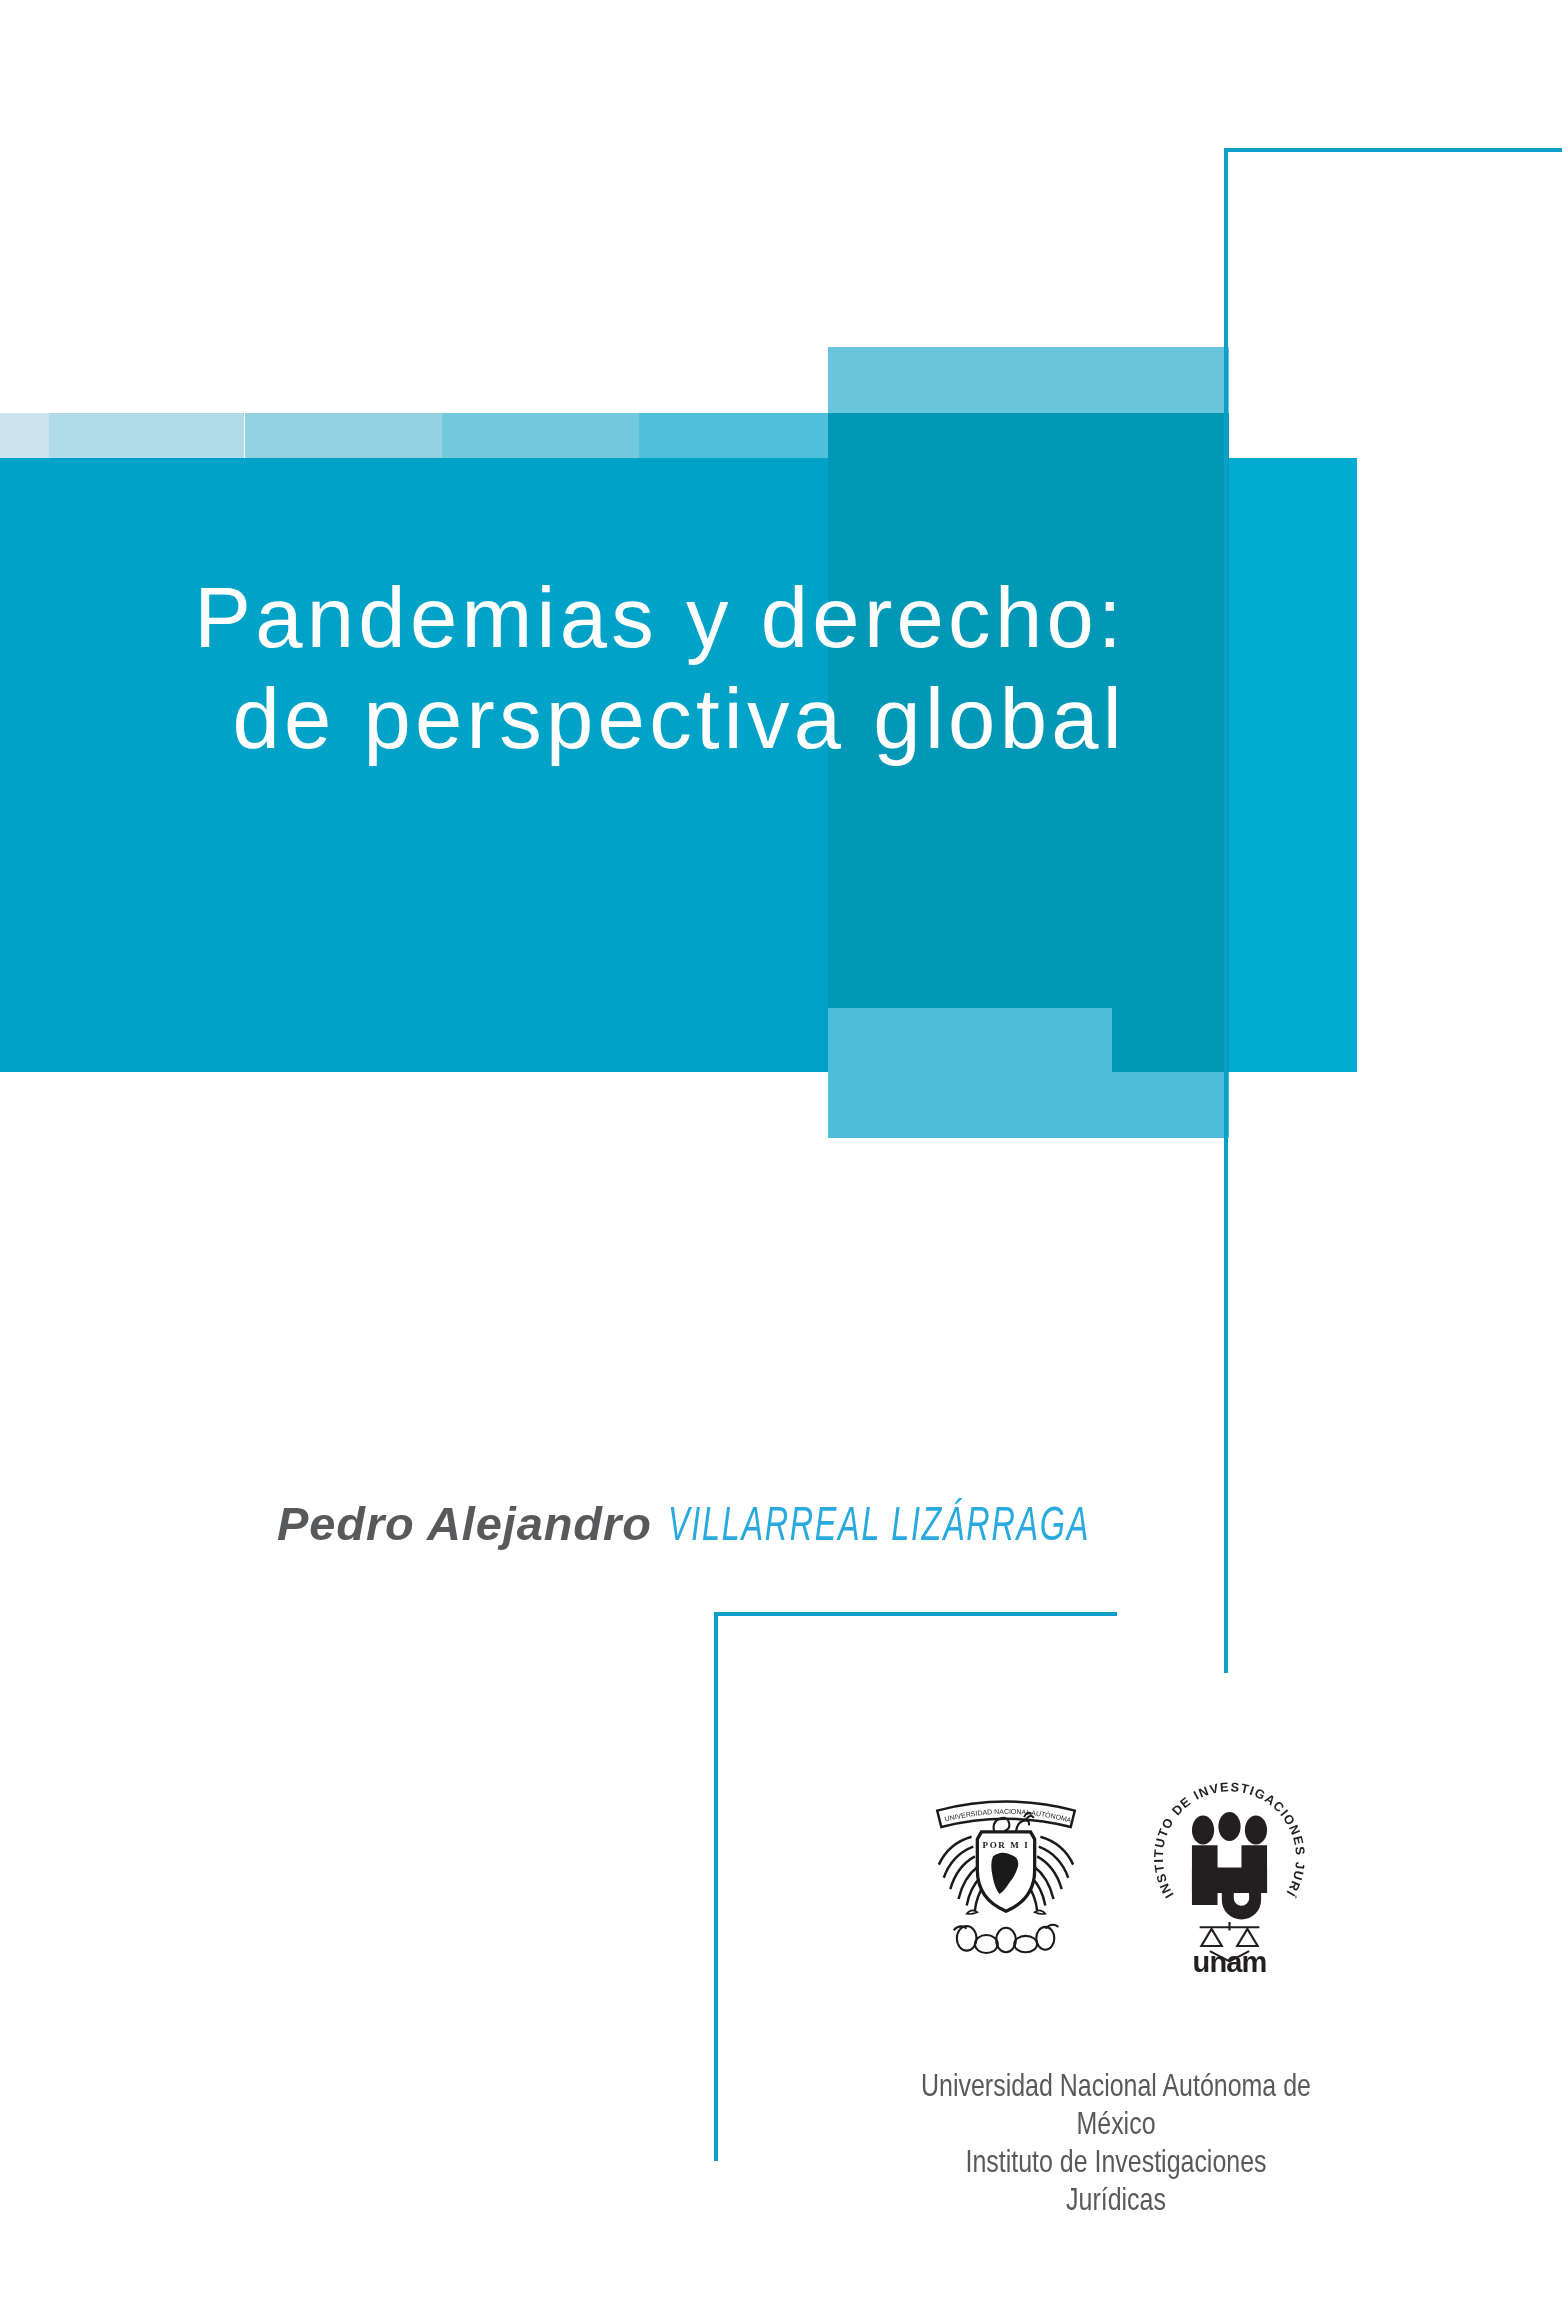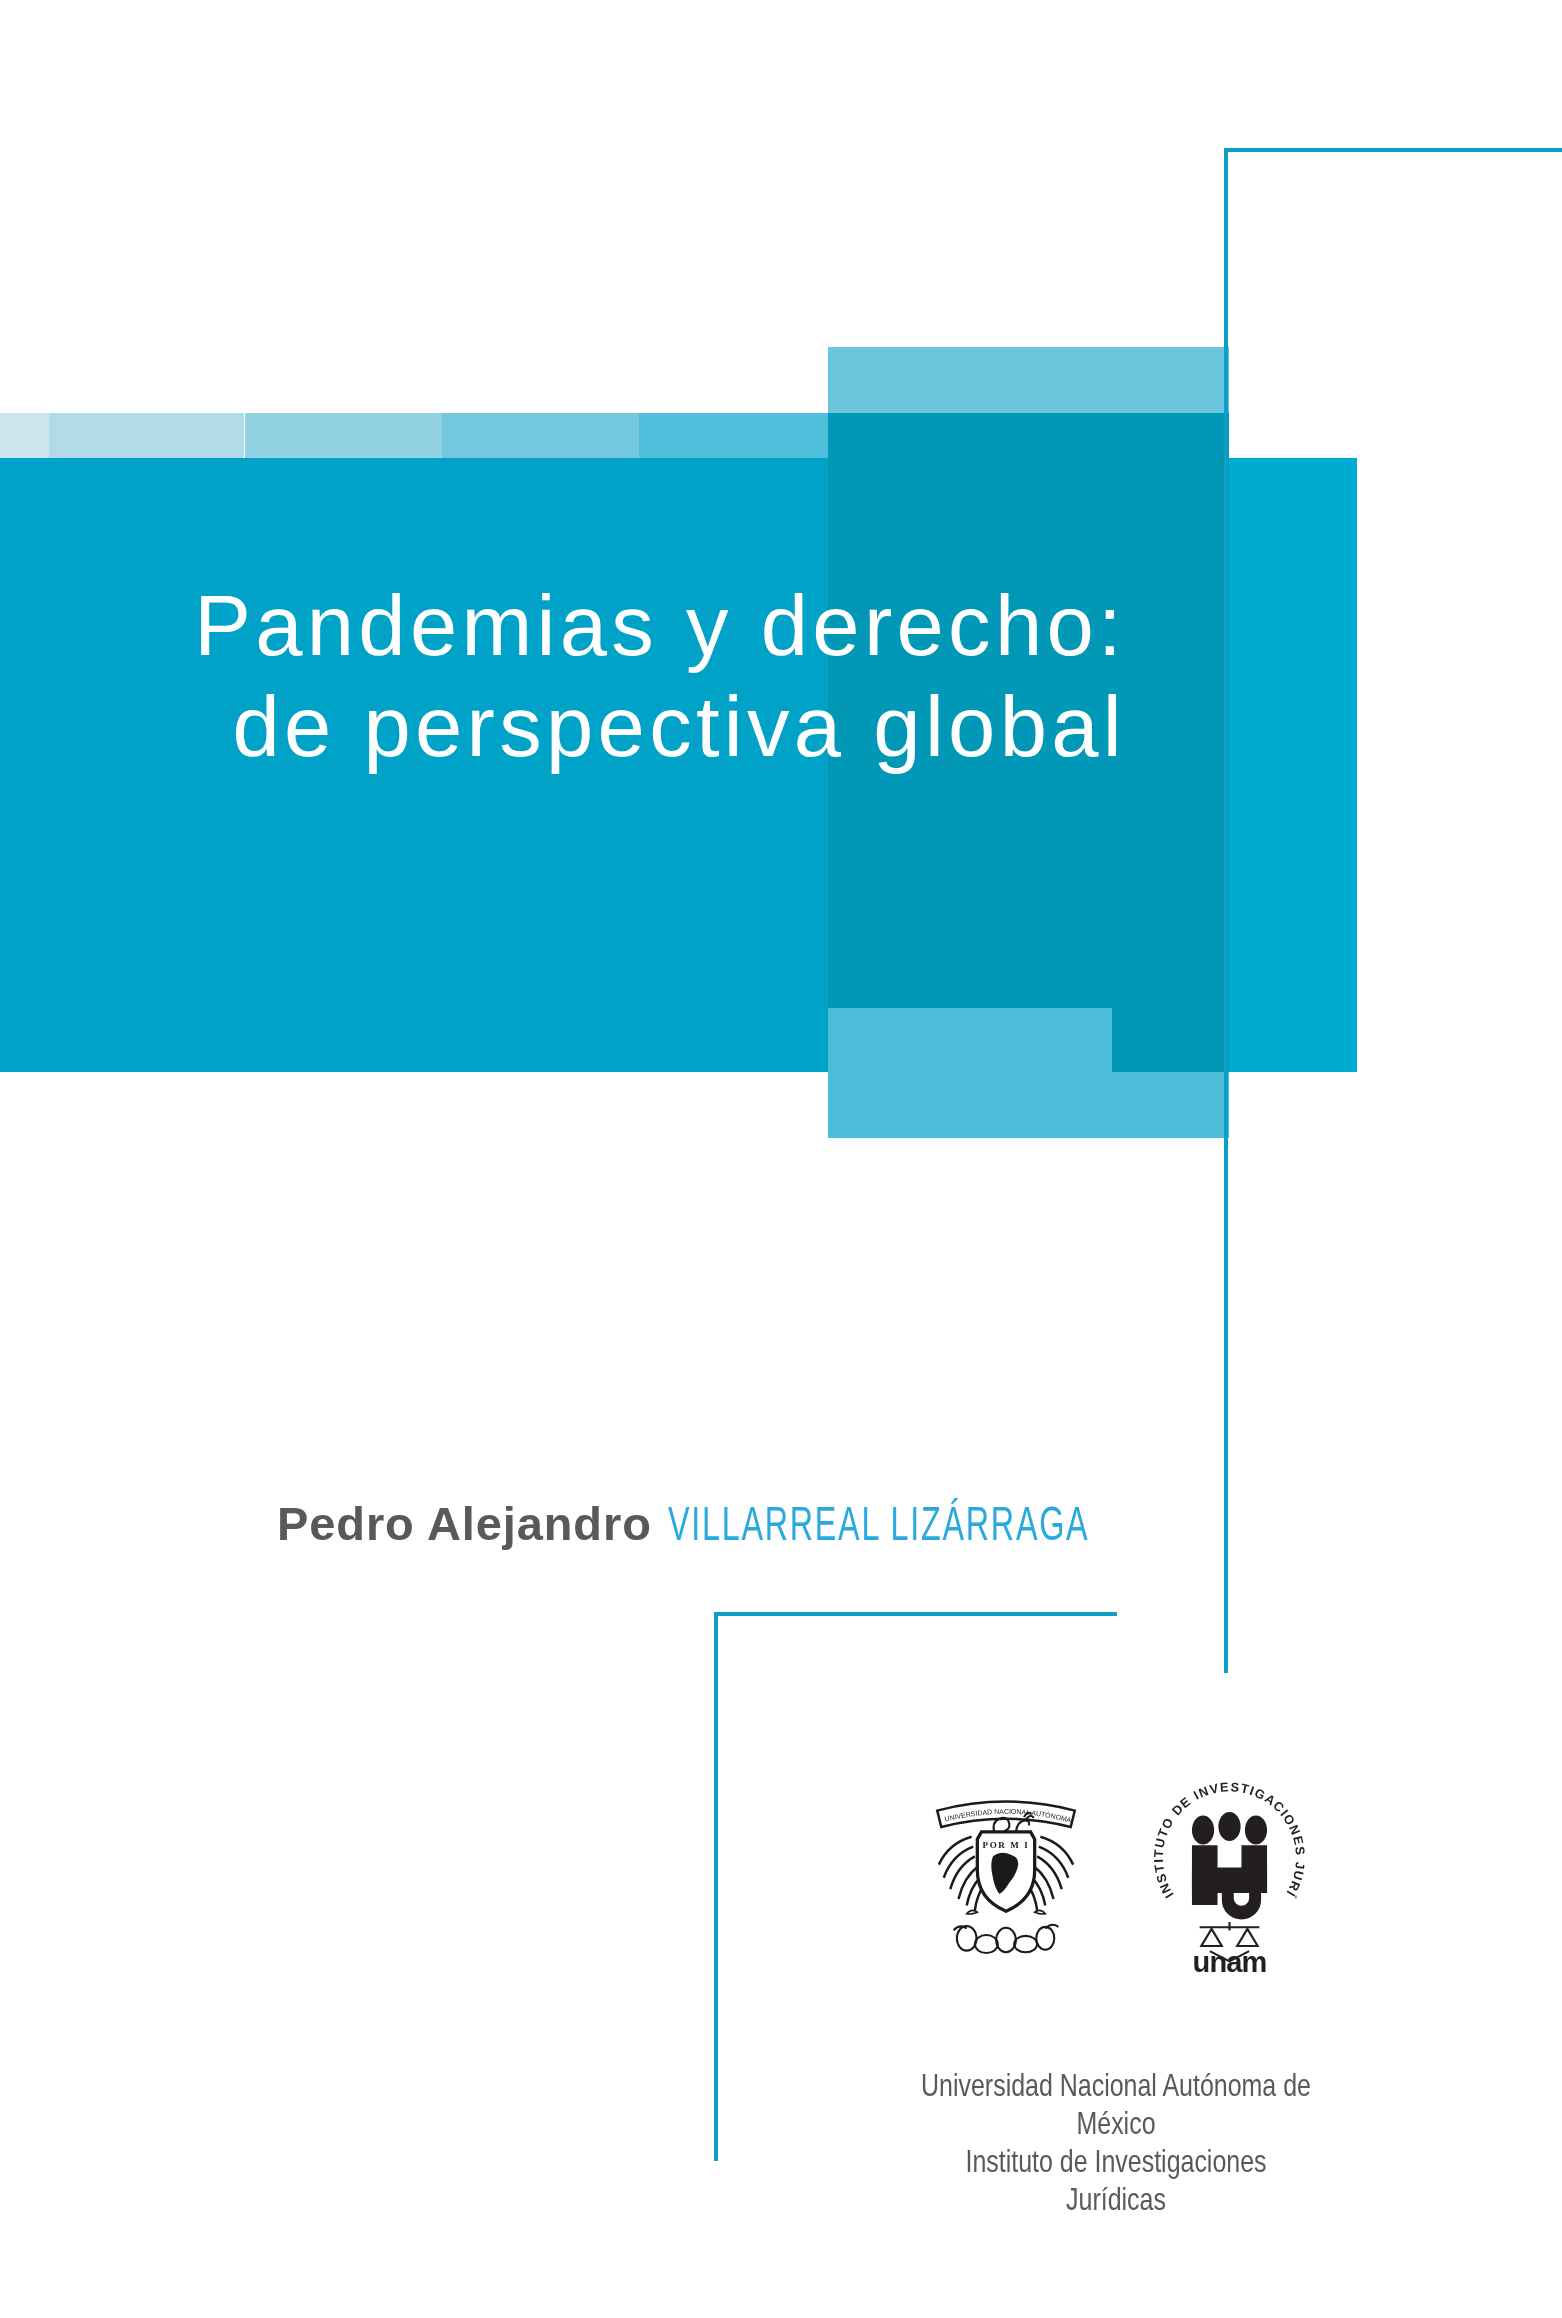--- a/index.html
+++ b/index.html
@@ -25,21 +25,21 @@
   #rule-right-v{left:1224px;top:148px; width:4.3px;   height:1525px;}
   #rule-right-h{left:1224px;top:148px; width:339px; height:4.3px;}
   #rule-left-h {left:714px; top:1612px;width:403px; height:4.3px;}
   #rule-left-v {left:714px; top:1612px;width:4.3px;   height:549px;}
 
   
   #title{left:0;top:567px;width:1126px;text-align:right;
          font-size:85px;line-height:101px;letter-spacing:4.3px;font-weight:400;}
 
   
-  #author{left:277px;top:1495px;white-space:nowrap;}
+  #author{left:277px;top:1495px;white-space:nowrap;font-style:italic;}
   #author .given{font-size:47px;font-weight:700;letter-spacing:0.9px;}
   #author .surnames{display:inline-block;font-size:49px;font-weight:400;
          transform:scaleX(0.66);transform-origin:0 80%;letter-spacing:2.6px;margin-left:12px;}
 
   
   #unam-shield{left:923px;top:1786px;width:166px;height:172px;}
   #iij-logo{left:1150px;top:1777px;width:159px;height:198px;}
 
   
   #institution{left:860px;top:2066px;width:512px;text-align:center;line-height:38px;}
@@ -61,21 +61,21 @@
   <div class="abs" id="overlay-dark" style="background-color: rgb(0, 152, 182);"></div>
   <div class="abs" id="main-right" style="background-color: rgb(0, 171, 210);"></div>
   <div class="abs" id="light-step-a" style="background-color: rgb(78, 189, 218);"></div>
   <div class="abs" id="light-step-b" style="background-color: rgb(78, 189, 218);"></div>
 
   <div class="abs" id="rule-right-v" style="background-color: rgb(13, 159, 198);"></div>
   <div class="abs" id="rule-right-h" style="background-color: rgb(13, 159, 198);"></div>
   <div class="abs" id="rule-left-h" style="background-color: rgb(13, 159, 198);"></div>
   <div class="abs" id="rule-left-v" style="background-color: rgb(13, 159, 198);"></div>
 
-  <div class="abs" id="title" style="color: rgb(255, 255, 255); margin-top: 8px;">
+  <div class="abs" id="title" style="color: rgb(255, 255, 255);">
     <div>Pandemias y derecho:</div>
     <div>de perspectiva global</div>
   </div>
 
   <div class="abs" id="author">
     <span class="given" style="color: rgb(88, 89, 91);">Pedro Alejandro</span>
     <span class="surnames" style="color: rgb(41, 169, 221);">VILLARREAL LIZÁRRAGA</span>
   </div>
 
   <svg class="abs" id="unam-shield" viewBox="0 0 200 210" fill="none" stroke="#1a1a1a">

